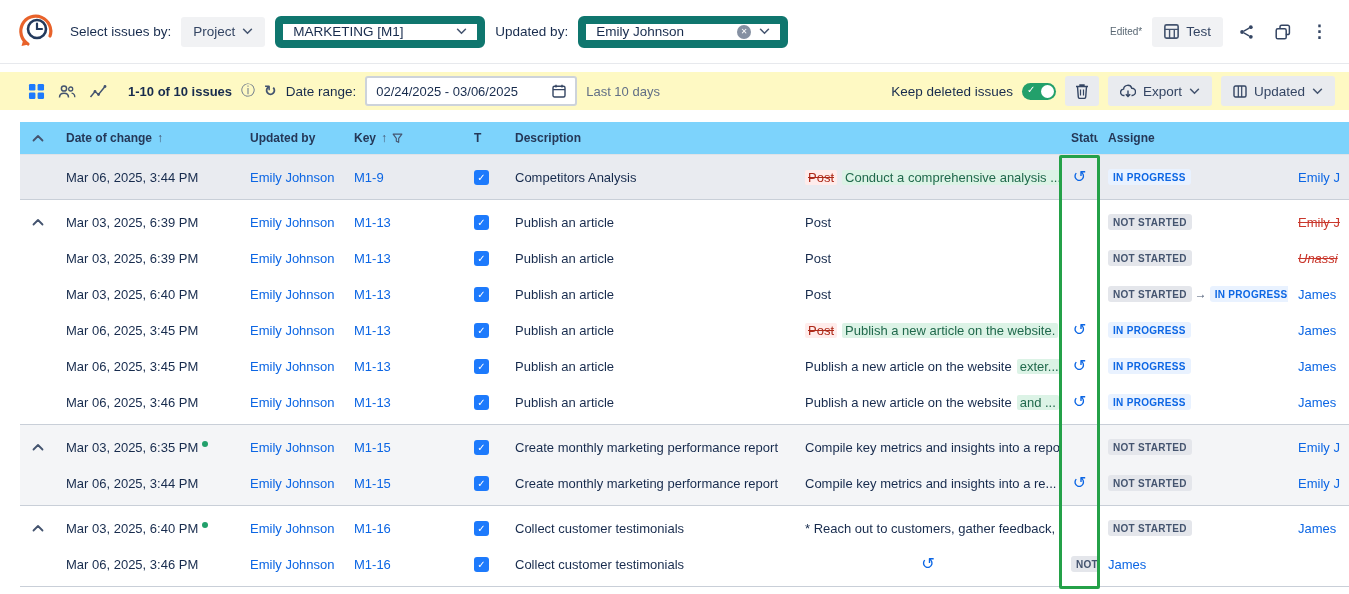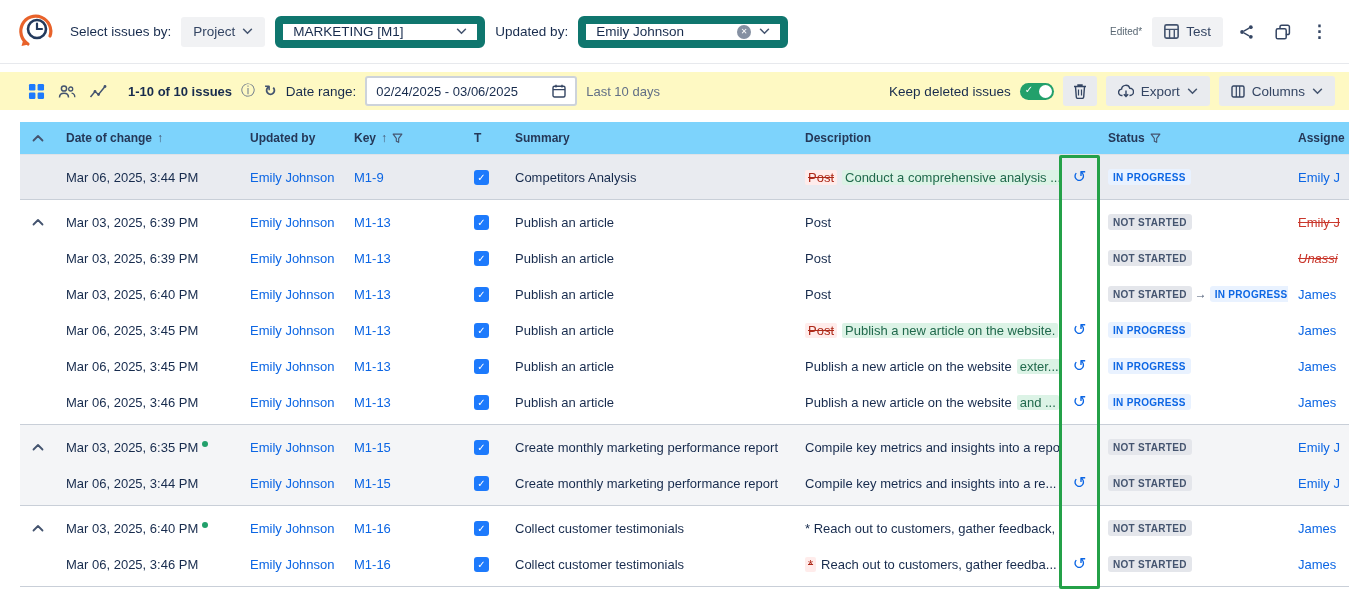--- a/index.html
+++ b/index.html
@@ -199,21 +199,21 @@
     <span>Export</span>
     <svg width="11" height="7" viewBox="0 0 12 8">
         <path d="M1.5 1.5L6 6l4.5-4.5" fill="none" stroke="#44546F" stroke-width="1.8" stroke-linecap="round"></path>
       </svg>
   </button>
   <button class="btn">
     <svg width="14" height="13" viewBox="0 0 14 13">
         <rect x="1" y="1" width="12" height="11" rx="1.5" fill="none" stroke="#344563" stroke-width="1.4"></rect>
         <path d="M5.3 1v11M8.7 1v11" stroke="#344563" stroke-width="1.2"></path>
       </svg>
-    <span>Columns</span>
+    <span>Updated</span>
     <svg width="11" height="7" viewBox="0 0 12 8">
         <path d="M1.5 1.5L6 6l4.5-4.5" fill="none" stroke="#44546F" stroke-width="1.8" stroke-linecap="round"></path>
       </svg>
   </button>
 </div>
 
 <div class="table">
   <div class="thead">
     <div class="cell c-chevron">
       <svg width="12" height="8" viewBox="0 0 12 8">
@@ -231,23 +231,20 @@
       <span>Key</span>
       <span class="sort-arrow">↑</span>
       <svg width="11" height="11" viewBox="0 0 12 12">
           <path d="M1.2 1.2h9.6L7.3 5.8v4.4L4.7 8.9V5.8z" fill="none" stroke="#44546F" stroke-width="1.2" stroke-linejoin="round"></path>
         </svg>
     </div>
     <div class="cell th">
       <span>T</span>
     </div>
     <div class="cell th">
-      <span>Summary</span>
-    </div>
-    <div class="cell th">
       <span>Description</span>
     </div>
     <div class="cell th">
       <span></span>
     </div>
     <div class="cell th">
       <span>Status</span>
       <svg width="11" height="11" viewBox="0 0 12 12">
           <path d="M1.2 1.2h9.6L7.3 5.8v4.4L4.7 8.9V5.8z" fill="none" stroke="#44546F" stroke-width="1.2" stroke-linejoin="round"></path>
         </svg>
@@ -428,21 +425,20 @@
           </div>
     <div class="cell c-asg"><span class="asg asg-link">James</span></div>
         </div>
         <div class="row">
     <div class="cell c-chevron"></div>
     <div class="cell c-date">Mar 06, 2025, 3:46 PM</div>
     <div class="cell"><span class="lnk">Emily Johnson</span></div>
     <div class="cell"><span class="lnk">M1-16</span></div>
     <div class="cell c-type"><span class="type-badge">✓</span></div>
     <div class="cell">Collect customer testimonials</div>
-    <div class="cell c-desc"><span class="seg seg-removed">*</span><span class="seg seg-plain">Reach out to customers, gather feedba...</span></div>
     <div class="cell c-restore">
             <button class="restore-btn">↺</button>
           </div>
     <div class="cell c-status">
             <span class="badge badge-gray">NOT STARTED</span>
           </div>
     <div class="cell c-asg"><span class="asg asg-link">James</span></div>
         </div>
       </div>
     </div>

